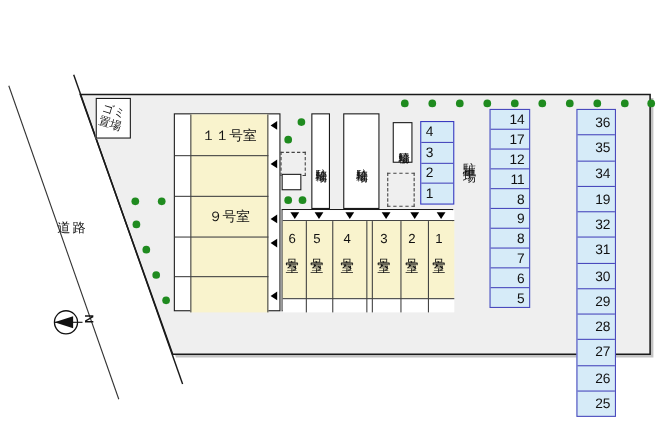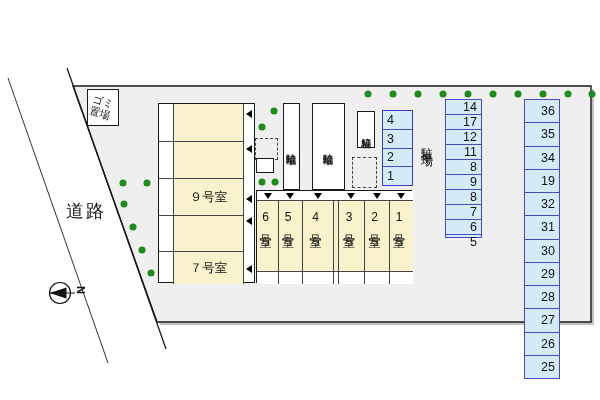--- a/index.html
+++ b/index.html
@@ -60,37 +60,37 @@
       <circle cx="275" cy="182" r="3.5"></circle>
       <circle cx="123" cy="183" r="3.5"></circle>
       <circle cx="147" cy="183" r="3.5"></circle>
       <circle cx="124" cy="204" r="3.5"></circle>
       <circle cx="133" cy="227" r="3.5"></circle>
       <circle cx="142" cy="250" r="3.5"></circle>
       <circle cx="151" cy="273" r="3.5"></circle>
     </g>
   </svg>
 
-  <div class="abs" style="left:66px;top:199px;font-size:18px;letter-spacing:2px;">道路</div>
+  <div class="abs" style="left:52px;top:199px;font-size:12px;letter-spacing:2px;">道路</div>
 
   <div class="box" style="left:87px;top:89px;width:32px;height:37px;">
     <div class="abs" style="left:3px;top:5px;font-size:10.5px;line-height:12px;transform:rotate(17deg);text-align:center;">
       <div>ゴミ</div>
       <div>置場</div>
     </div>
   </div>
 
   <div class="box" style="left:158px;top:103px;width:97px;height:180px;">
     <div class="abs yellow" style="left:14px;top:0;width:71px;height:180px;border-left:1px solid #444;border-right:1px solid #444;box-sizing:border-box;"></div>
     <div class="divider-h" style="left:0;top:37px;width:85px;"></div>
     <div class="divider-h" style="left:0;top:74px;width:85px;"></div>
     <div class="divider-h" style="left:0;top:111px;width:85px;"></div>
     <div class="divider-h" style="left:0;top:147px;width:85px;"></div>
+    <div class="room-label-h" style="left:14px;top:11px;width:71px;">１１号室</div>
     <div class="room-label-h" style="left:14px;top:85px;width:71px;">９号室</div>
-    <div class="room-label-h" style="left:14px;top:156px;width:71px;">７号室</div>
     <div class="arrow-left" style="left:87px;top:6px;"></div>
     <div class="arrow-left" style="left:87px;top:41px;"></div>
     <div class="arrow-left" style="left:87px;top:91px;"></div>
     <div class="arrow-left" style="left:87px;top:113px;"></div>
     <div class="arrow-left" style="left:87px;top:161px;"></div>
   </div>
 
   <div class="box vtext bike" style="left:283px;top:103px;width:17px;height:87px;">
     <span>駐輪場</span>
   </div>
@@ -106,21 +106,21 @@
 
   <div class="pcol" style="left:382px;top:110px;width:31px;height:76px;border-color:#3a3ac0;">
     <div class="cell l">4</div>
     <div class="cell l">3</div>
     <div class="cell l">2</div>
     <div class="cell l">1</div>
   </div>
 
   <div class="parking-label" style="left:421px;top:137px;height:44px;">駐車場</div>
 
-  <div class="pcol" style="left:445px;top:99px;width:37px;height:139px;">
+  <div class="pcol" style="left:445px;top:99px;width:37px;height:181px;">
     <div class="cell r">14</div>
     <div class="cell r">17</div>
     <div class="cell r">12</div>
     <div class="cell r">11</div>
     <div class="cell r">8</div>
     <div class="cell r">9</div>
     <div class="cell r">8</div>
     <div class="cell r">7</div>
     <div class="cell r">6</div>
     <div class="cell r">5</div>

